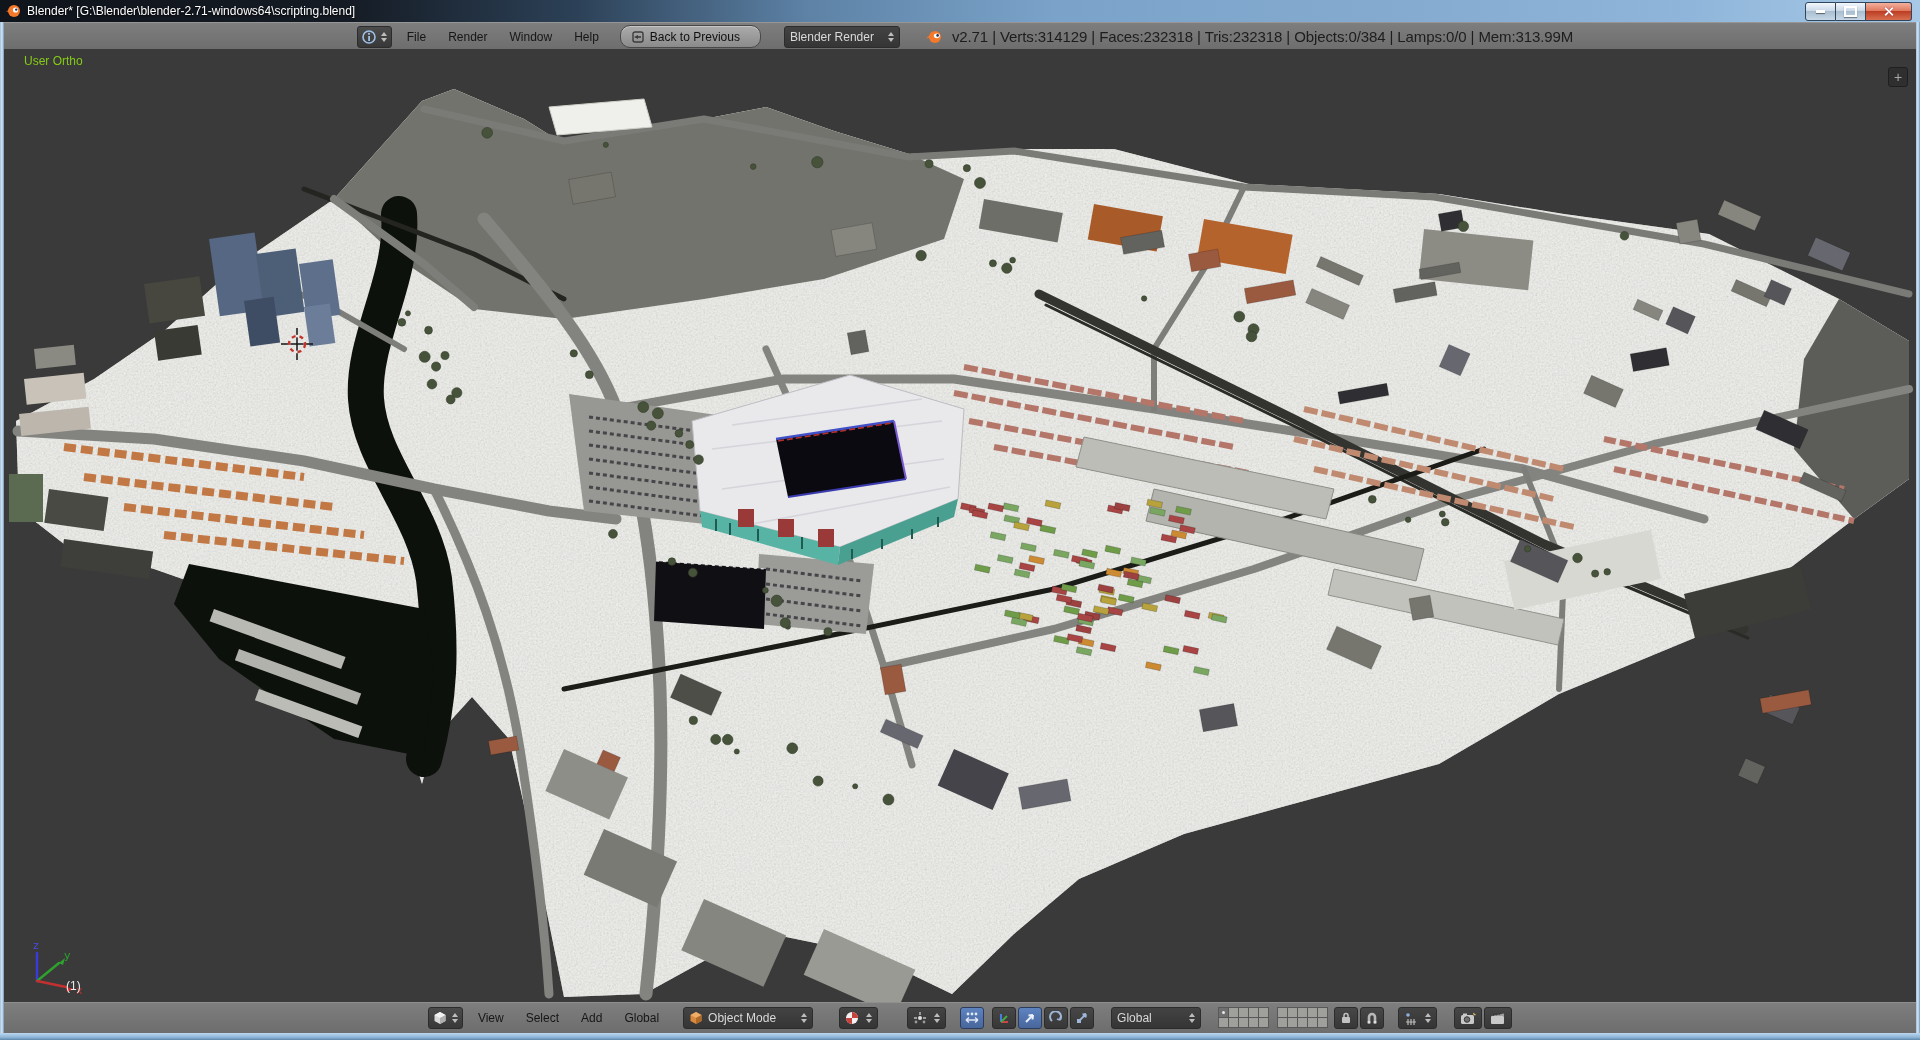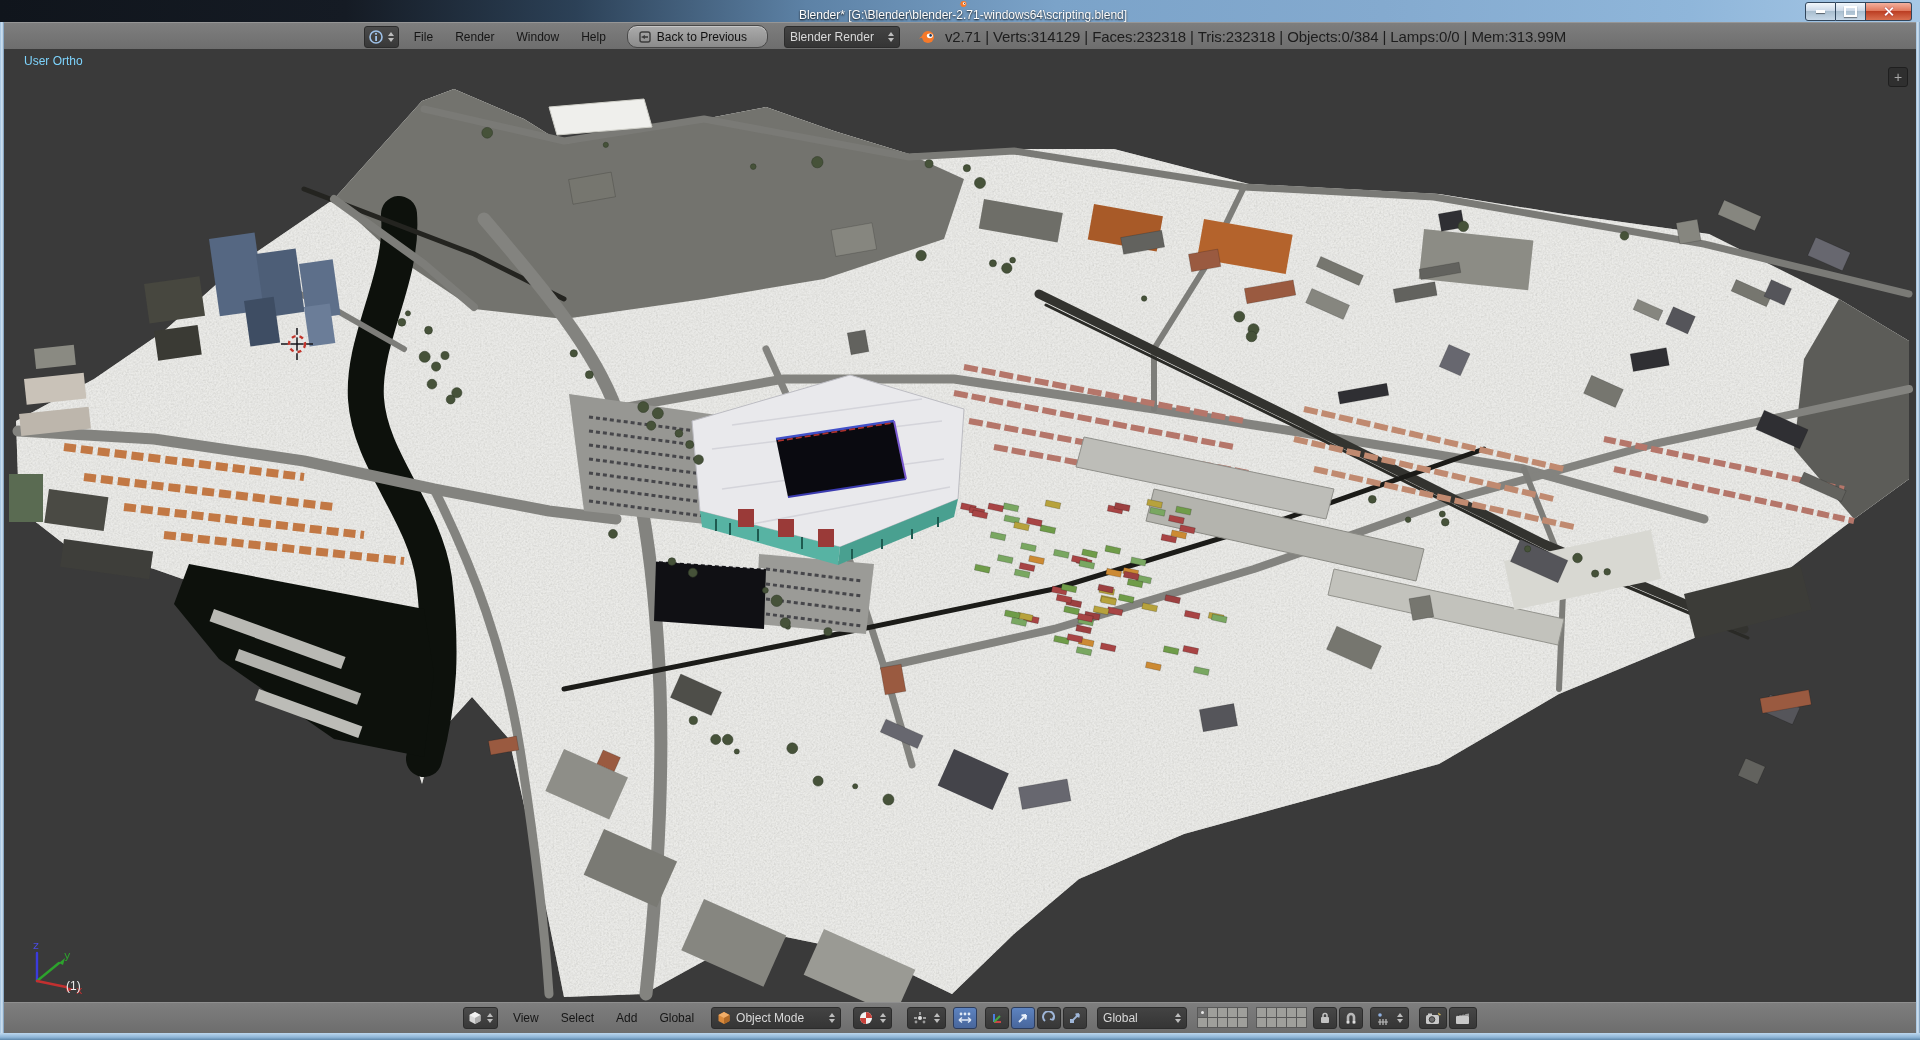--- a/index.html
+++ b/index.html
@@ -3,21 +3,21 @@
 <meta charset="utf-8">
 <style>
   html,body{margin:0;padding:0;background:#000;}
   body{width:1920px;height:1040px;position:relative;overflow:hidden;
        font-family:"Liberation Sans","DejaVu Sans",sans-serif;
        -webkit-font-smoothing:antialiased;}
   .win{position:absolute;inset:0;}
   
   .titlebar{position:absolute;left:0;top:0;width:1920px;height:22px;
     background:linear-gradient(90deg,#10151c 0%,#151b24 18%,#2c4157 30%,#5d82a6 42%,#7ba3c9 55%,#84aacf 72%,#8fb6da 88%,#a7c8e6 100%);
-    display:flex;align-items:center;color:#fdfdfd;font-size:12px;flex-direction:column;}
+    display:flex;align-items:center;color:#fdfdfd;font-size:12px;}
   .titlebar .ttl{margin-left:6px;text-shadow:0 1px 2px #000;white-space:nowrap;}
   .winbtns{position:absolute;right:8px;top:2px;display:flex;}
   .wbtn{width:29px;height:17px;border:1px solid #31465c;display:flex;align-items:center;justify-content:center;
     background:linear-gradient(#f2f7fb,#ccd9e8 45%,#a9becf 50%,#c7d8e8);}
   .wbtn.min{border-radius:3px 0 0 3px;}
   .wbtn.max{border-left:none;}
   .wbtn.close{width:45px;border-radius:0 3px 3px 0;border-left:none;
     background:linear-gradient(#f3b09e,#e07a5f 45%,#bc3f24 50%,#d96f50);}
   .glyph-min{width:9px;height:3px;background:#fff;box-shadow:0 1px 1px rgba(0,0,0,.5);}
   .glyph-max{width:9px;height:7px;border:2px solid #fff;box-shadow:0 1px 1px rgba(0,0,0,.4);}
@@ -36,41 +36,41 @@
     border-top:1px solid #969696;border-bottom:1px solid #3f3f3f;
     display:flex;align-items:center;font-size:12px;color:#161616;justify-content:center;}
   .bheader.top{top:22px;}
   .bheader.bottom{top:1002px;height:30px;border-top:1px solid #8f8f8f;}
   .menu{padding:0 11px;cursor:default;}
   .ebtn{height:20px;border-radius:3px;border:1px solid #2c2c2c;
     background:linear-gradient(#4b4b4b,#383838);display:inline-flex;align-items:center;
     padding:0 4px;margin:0 4px;color:#d9d9d9;gap:3px;}
   .dd{height:20px;border-radius:3px;border:1px solid #2c2c2c;
     background:linear-gradient(#434343,#353535);display:inline-flex;align-items:center;
-    padding:0 5px;margin:0 6px;color:#d9d9d9;gap:5px;font-size:12px;}
+    padding:0 5px;margin:0 13px;color:#d9d9d9;gap:5px;font-size:12px;}
   .ud{display:inline-flex;flex-direction:column;gap:2px;margin-left:2px;}
   .ud i{width:0;height:0;border-left:3px solid transparent;border-right:3px solid transparent;}
   .ud i.u{border-bottom:4px solid #bdbdbd;}
   .ud i.d{border-top:4px solid #bdbdbd;}
   .backbtn{height:21px;border-radius:10px;border:1px solid #484848;
     background:linear-gradient(#ababab,#8b8b8b);display:inline-flex;align-items:center;
     gap:6px;padding:0 20px 0 8px;margin:0 10px;color:#101010;box-shadow:inset 0 1px 0 #c6c6c6;}
   .stats{margin-left:10px;color:#1d1d1d;font-size:15px;letter-spacing:-.1px;white-space:nowrap;}
   .ibtn{width:22px;height:20px;border-radius:3px;border:1px solid #2c2c2c;
     background:linear-gradient(#474747,#373737);display:inline-flex;align-items:center;
     justify-content:center;margin:0 1px;}
   .ibtn.active{background:linear-gradient(#5d83c0,#48669c);border-color:#2c3c5c;}
   .grp{display:flex;align-items:center;margin:0 3px;}
   .layers{display:grid;grid-template-columns:repeat(5,10px);grid-auto-rows:10px;margin:0 2px;}
   .lcell{background:#9f9f9b;border:1px solid #585858;margin:-1px 0 0 -1px;position:relative;}
   .lcell.on{background:#6f6f6f;}
   .lcell.on::after{content:"";position:absolute;left:3px;top:3px;width:3px;height:3px;border-radius:50%;background:#e8e8e8;}
   
   .viewport{position:absolute;left:4px;top:49px;width:1912px;height:953px;background:#3a3a3a;overflow:hidden;}
-  .viewlabel{position:absolute;left:20px;top:5px;font-size:12px;color:#7dd3fc;}
+  .viewlabel{position:absolute;left:20px;top:5px;font-size:12px;color:#84cc16;}
   .layerind{position:absolute;left:62px;top:930px;font-size:12px;color:#ececec;}
   .plusbtn{position:absolute;right:8px;top:18px;width:18px;height:18px;border-radius:3px;
     background:#2f2f2f;border:1px solid #1f1f1f;color:#a8a8a8;display:flex;align-items:center;
     justify-content:center;font-size:14px;line-height:1;}
   svg text{font-family:"DejaVu Sans",sans-serif;}
 </style>
 </head>
 <body>
 
 <div class="win">

